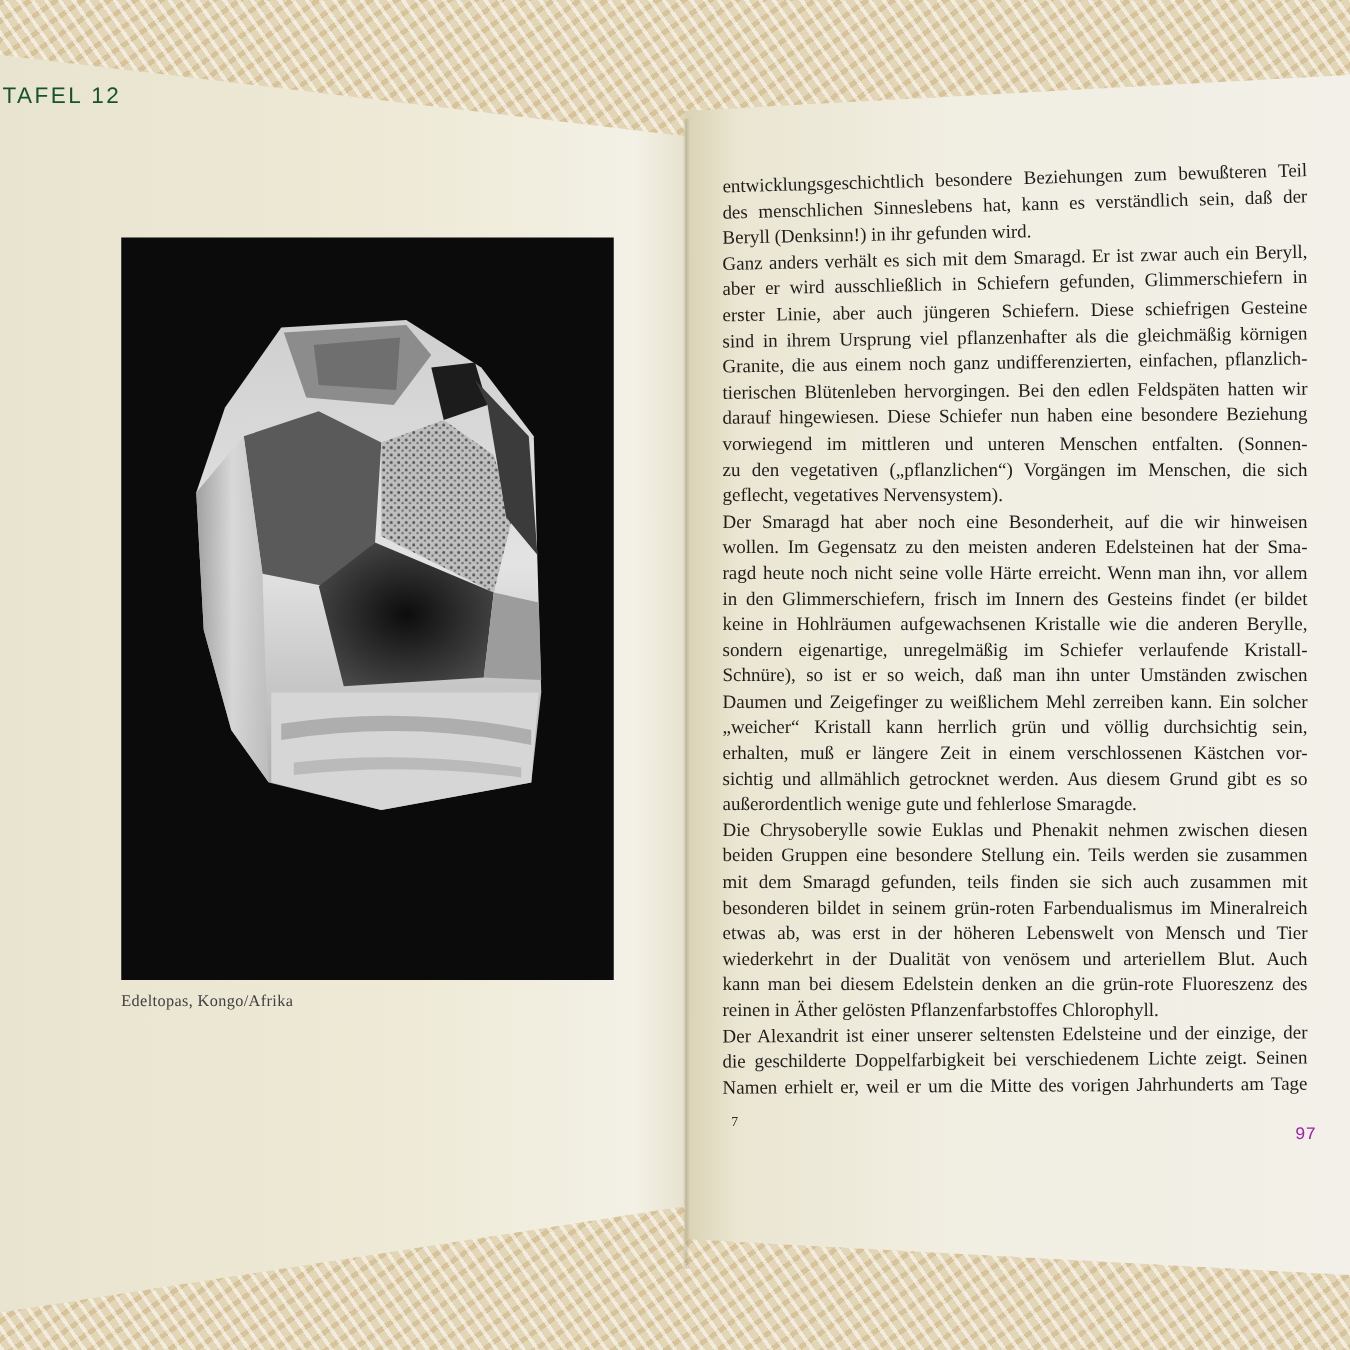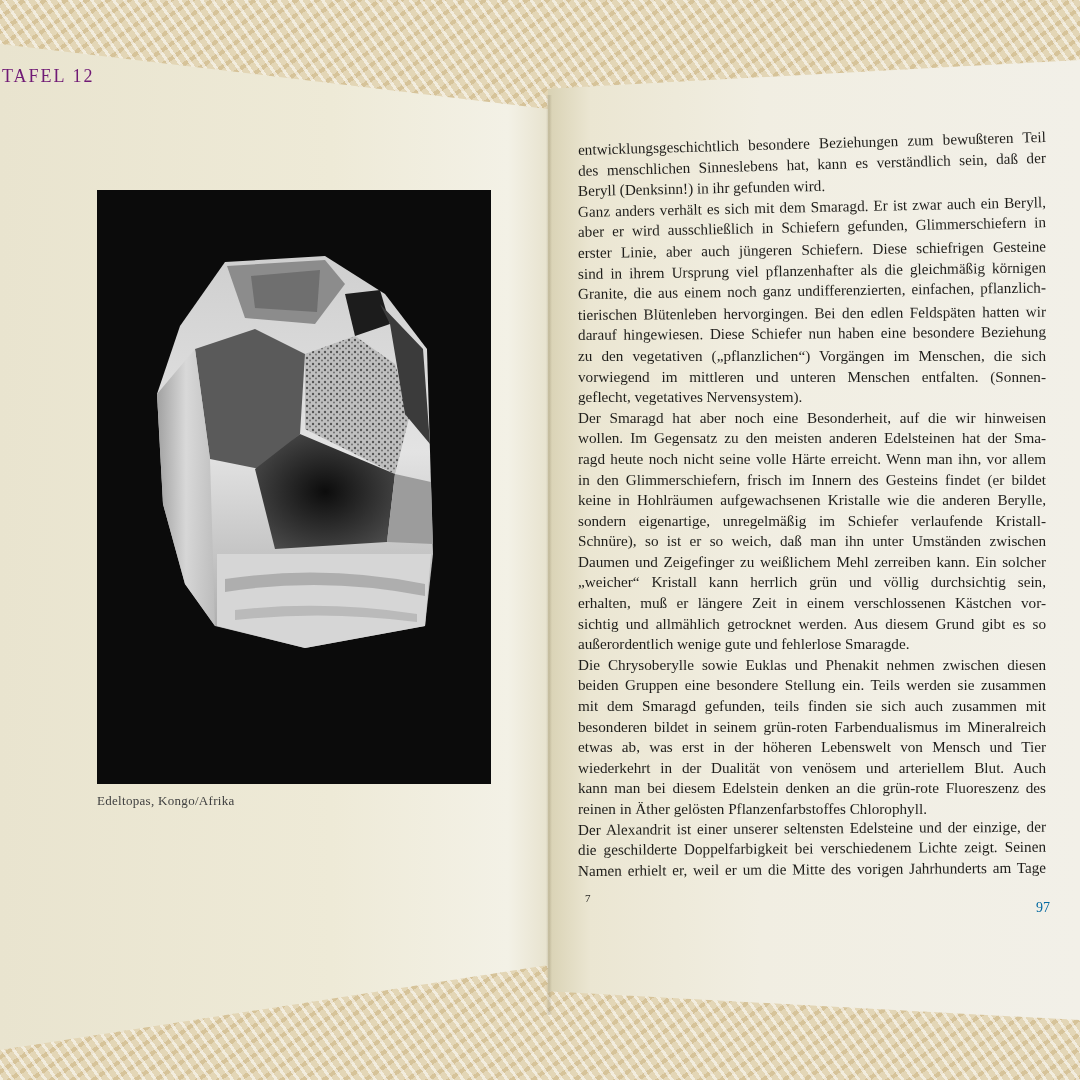--- a/index.html
+++ b/index.html
@@ -20,22 +20,22 @@
     position: absolute; left: 548px; top: 60px; width: 532px; height: 960px;
     background: linear-gradient(90deg, #d9d2b4 0%, #ebe6d2 8%, #f1eee2 40%, #f2f0e8 100%);
     clip-path: polygon(0 3%, 100% 0, 100% 100%, 0 97%);
   }
   .gutter {
     position: absolute; left: 546px; top: 95px; width: 6px; height: 920px;
     background: linear-gradient(90deg, rgba(150,140,110,0.0), rgba(150,140,110,0.35), rgba(150,140,110,0.0));
   }
   .running-head {
     position: absolute; left: 2px; top: 66px;
-    font-size: 18px; letter-spacing: 2px; color: #701a75;
-    font-family: Liberation Serif, serif;
+    font-size: 18px; letter-spacing: 2px; color: #14532d;
+    font-family: Liberation Sans, sans-serif;
   }
   .plate {
     position: absolute; left: 97px; top: 190px; width: 394px; height: 594px;
     background: #0b0b0b; overflow: hidden;
   }
   .crystal {
     position: absolute; left: 58px; top: 64px; width: 280px; height: 394px;
   }
   .caption {
     position: absolute; left: 97px; top: 793px; font-size: 13px; color: #404040;
@@ -50,22 +50,22 @@
   .text-block .line.last { text-align-last: left; }
   .text-block .line.r0 { transform: rotate(-1.6deg); transform-origin: left center; }
   .text-block .line.r1 { transform: rotate(-1.2deg); transform-origin: left center; }
   .text-block .line.r2 { transform: rotate(-0.8deg); transform-origin: left center; }
   .text-block .line.r3 { transform: rotate(-0.4deg); transform-origin: left center; }
   .signature-mark {
     position: absolute; left: 585px; top: 892px; font-size: 11px; color: #2b2a26;
     font-family: "Liberation Serif", serif;
   }
   .page-number {
-    position: absolute; left: 1036px; top: 900px; font-size: 14px; color: #0369a1;
-    font-family: Liberation Serif, serif;
+    position: absolute; left: 1036px; top: 900px; font-size: 14px; color: #a21caf;
+    font-family: Liberation Mono, monospace;
     text-align: right;
   }
 </style>
 </head>
 <body>
 
 <div class="page-left"></div>
 <div class="page-right"></div>
 <div class="gutter"></div>
 
@@ -116,22 +116,22 @@
   <span class="line r0">entwicklungsgeschichtlich besondere Beziehungen zum bewußteren Teil</span>
   <span class="line r0">des menschlichen Sinneslebens hat, kann es verständlich sein, daß der</span>
   <span class="line r1 last">Beryll (Denksinn!) in ihr gefunden wird.</span>
   <span class="line r1">Ganz anders verhält es sich mit dem Smaragd. Er ist zwar auch ein Beryll,</span>
   <span class="line r1">aber er wird ausschließlich in Schiefern gefunden, Glimmerschiefern in</span>
   <span class="line r2">erster Linie, aber auch jüngeren Schiefern. Diese schiefrigen Gesteine</span>
   <span class="line r2">sind in ihrem Ursprung viel pflanzenhafter als die gleichmäßig körnigen</span>
   <span class="line r2">Granite, die aus einem noch ganz undifferenzierten, einfachen, pflanzlich-</span>
   <span class="line r3">tierischen Blütenleben hervorgingen. Bei den edlen Feldspäten hatten wir</span>
   <span class="line r3">darauf hingewiesen. Diese Schiefer nun haben eine besondere Beziehung</span>
+  <span class="line">vorwiegend im mittleren und unteren Menschen entfalten. (Sonnen-</span>
   <span class="line">zu den vegetativen („pflanzlichen“) Vorgängen im Menschen, die sich</span>
-  <span class="line">vorwiegend im mittleren und unteren Menschen entfalten. (Sonnen-</span>
   <span class="line last">geflecht, vegetatives Nervensystem).</span>
   <span class="line">Der Smaragd hat aber noch eine Besonderheit, auf die wir hinweisen</span>
   <span class="line">wollen. Im Gegensatz zu den meisten anderen Edelsteinen hat der Sma-</span>
   <span class="line">ragd heute noch nicht seine volle Härte erreicht. Wenn man ihn, vor allem</span>
   <span class="line">in den Glimmerschiefern, frisch im Innern des Gesteins findet (er bildet</span>
   <span class="line">keine in Hohlräumen aufgewachsenen Kristalle wie die anderen Berylle,</span>
   <span class="line">sondern eigenartige, unregelmäßig im Schiefer verlaufende Kristall-</span>
   <span class="line">Schnüre), so ist er so weich, daß man ihn unter Umständen zwischen</span>
   <span class="line">Daumen und Zeigefinger zu weißlichem Mehl zerreiben kann. Ein solcher</span>
   <span class="line">„weicher“ Kristall kann herrlich grün und völlig durchsichtig sein,</span>

